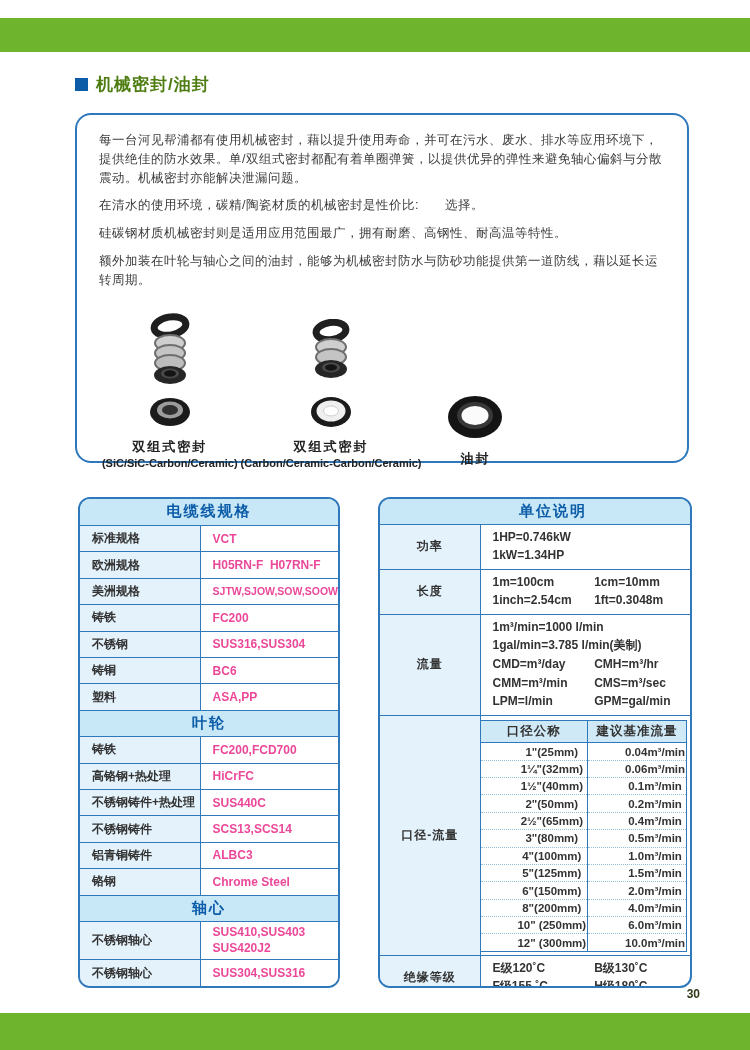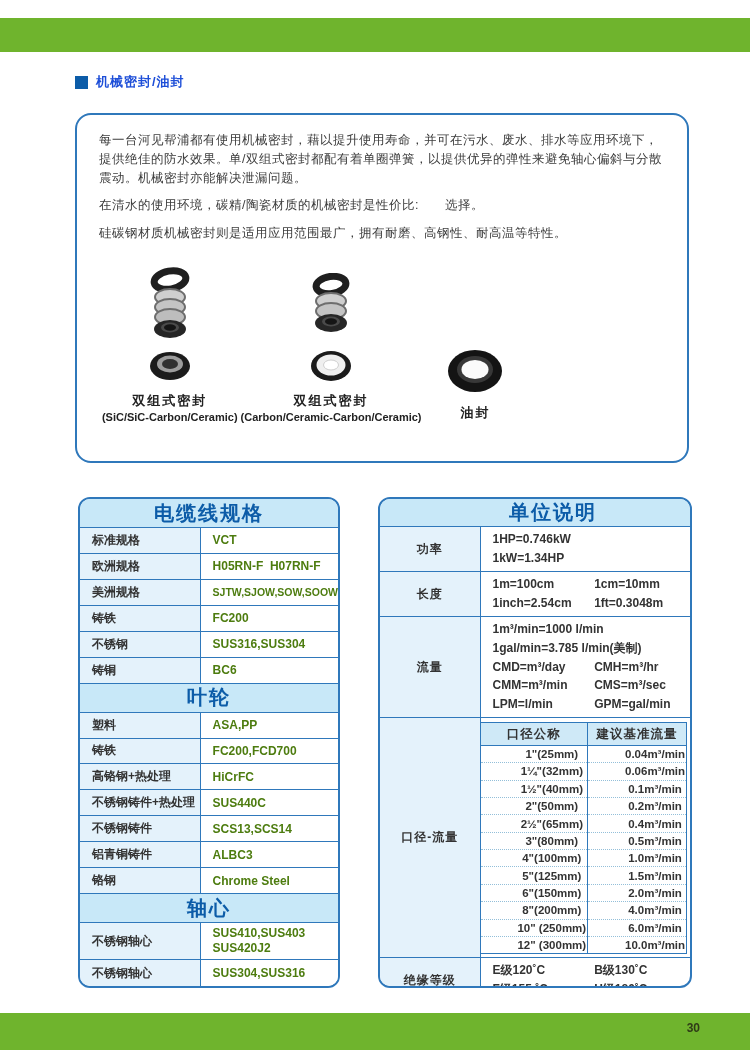--- a/index.html
+++ b/index.html
@@ -2,51 +2,51 @@
 <html><head>
 <meta charset="utf-8">
 <style>
   * { margin:0; padding:0; box-sizing:border-box; }
   html,body { width:750px; height:1050px; background:#ffffff;
     font-family:"Liberation Sans","DejaVu Sans",sans-serif; }
   .page { position:relative; width:750px; height:1050px; background:#fff; overflow:hidden; }
 
   .topbar { position:absolute; left:0; top:18px; width:750px; height:34px; background:#6fb42d; }
   .bottombar { position:absolute; left:0; top:1013px; width:750px; height:37px; background:#6fb42d; }
-  .page-num { position:absolute; right:50px; top:1021px; font-size:12px; font-weight:bold; color:#2f3b17; }
+  .page-num { position:absolute; right:50px; top:987px; font-size:12px; font-weight:bold; color:#2f3b17; }
 
   .title-row { position:absolute; left:75px; top:73px; display:flex; align-items:center; }
   .title-sq { width:13px; height:13px; background:#0c5ca8; margin-right:8px; }
-  .title-text { font-size:13px; font-weight:bold; color:#1d4ed8; letter-spacing:1px; }
+  .title-text { font-size:17px; font-weight:bold; color:#4d7c0f; letter-spacing:1px; }
 
   .intro-box { position:absolute; left:75px; top:113px; width:614px; height:350px;
     border:2px solid #2f78bb; border-radius:16px; padding:16px 22px 10px 22px; background:#fff; }
   .intro-box p { font-size:12.5px; line-height:1.5; color:#3c3c3c; margin-bottom:9px; letter-spacing:0.5px; }
 
   .products { display:flex; margin-top:12px; height:168px; }
   .product { display:flex; flex-direction:column; align-items:center; }
   .product .img-area { flex:1; display:flex; align-items:flex-end; justify-content:center; }
   .p0 { width:25%; } .p1 { width:32%; } .p2 { width:24%; } .p3 { width:19%; }
   .cap-cn { font-size:13px; font-weight:bold; color:#222; margin-top:7px; letter-spacing:2px; }
   .cap-en { font-size:11px; font-weight:bold; color:#222; margin-top:1px; white-space:nowrap; }
 
   .tbl-wrap { position:absolute; background:#fff; border:2px solid #2f78bb; border-radius:12px; overflow:hidden; }
   .cable-wrap { left:78px; top:497px; width:262px; height:491px; }
   .units-wrap { left:378px; top:497px; width:314px; height:491px; }
   .tbl-wrap table { width:100%; height:100%; border-collapse:collapse; }
 
-  td.sec { background:#c8e8f8; color:#0c5ca8; font-weight:bold; font-size:20px;
+  td.sec { background:#c8e8f8; color:#0c5ca8; font-weight:bold; font-size:15px;
     text-align:center; letter-spacing:2px; height:25px; }
   .spec tr { height:25px; }
   .spec tr.tall { height:36px; }
   .spec td { border-top:1px solid #2f78bb; vertical-align:middle; }
   .spec tr:first-child td { border-top:none; }
   td.lbl { background:#e4f2fb; font-weight:bold; font-size:12px; color:#333; padding-left:12px; }
   .spec td.lbl { width:128px; }
-  td.val { background:#fff; font-weight:bold; font-size:12px; color:#4d7c0f; padding-left:12px;
+  td.val { background:#fff; font-weight:bold; font-size:12px; color:#ec4899; padding-left:12px;
     border-left:1px solid #2f78bb; white-space:pre; }
   td.val.sm { font-size:10.5px; }
   td.val.pre { white-space:pre; line-height:1.3; }
 
   .units td { border-top:1px solid #2f78bb; vertical-align:middle;padding-left:36px; }
   .units tr:first-child td { border-top:none; }
   .units td.lbl { width:100px; text-align:center; padding-left:0; letter-spacing:1px; }
   .units td.uval { border-left:1px solid #2f78bb; padding:3px 2px 4px 12px;
     font-weight:bold; font-size:12px; color:#333; line-height:1.55; }
   .r-power { height:40px; } .r-length { height:42px; } .r-flow { height:97px; }
@@ -74,20 +74,21 @@
 
   <div class="title-row">
     <span class="title-sq"></span>
     <span class="title-text">机械密封/油封</span>
   </div>
 
   <div class="intro-box">
     <p>每一台河见帮浦都有使用机械密封，藉以提升使用寿命，并可在污水、废水、排水等应用环境下，提供绝佳的防水效果。单/双组式密封都配有着单圈弹簧，以提供优异的弹性来避免轴心偏斜与分散震动。机械密封亦能解决泄漏问题。</p>
     <p>在清水的使用环境，碳精/陶瓷材质的机械密封是性价比:　　选择。</p>
     <p>硅碳钢材质机械密封则是适用应用范围最广，拥有耐磨、高钢性、耐高温等特性。</p>
+    <p>额外加装在叶轮与轴心之间的油封，能够为机械密封防水与防砂功能提供第一道防线，藉以延长运转周期。</p>
 
     <div class="products">
 
       <div class="product p0">
         <div class="img-area">
           <svg width="56" height="118" viewBox="0 0 56 118">
             <ellipse cx="28" cy="13" rx="16" ry="9" fill="none" stroke="#1f1f1f" stroke-width="7" transform="rotate(-10 28 13)"></ellipse>
             <ellipse cx="28" cy="30" rx="15" ry="8" fill="#cfcfcf" stroke="#6e6e6e" stroke-width="2"></ellipse>
             <ellipse cx="28" cy="40" rx="15" ry="8" fill="#c4c4c4" stroke="#6e6e6e" stroke-width="2"></ellipse>
             <ellipse cx="28" cy="50" rx="15" ry="8" fill="#bdbdbd" stroke="#6e6e6e" stroke-width="2"></ellipse>
@@ -162,26 +163,26 @@
           </tr>
       <tr>
             <td class="lbl">不锈钢</td>
             <td class="val">SUS316,SUS304</td>
           </tr>
       <tr>
             <td class="lbl">铸铜</td>
             <td class="val">BC6</td>
           </tr>
       <tr>
-            <td class="sec" colspan="2">叶轮</td>
-          </tr>
-
-      <tr>
             <td class="lbl">塑料</td>
             <td class="val">ASA,PP</td>
+          </tr>
+
+      <tr>
+            <td class="sec" colspan="2">叶轮</td>
           </tr>
       <tr>
             <td class="lbl">铸铁</td>
             <td class="val">FC200,FCD700</td>
           </tr>
       <tr>
             <td class="lbl">高铬钢+热处理</td>
             <td class="val">HiCrFC</td>
           </tr>
       <tr>

